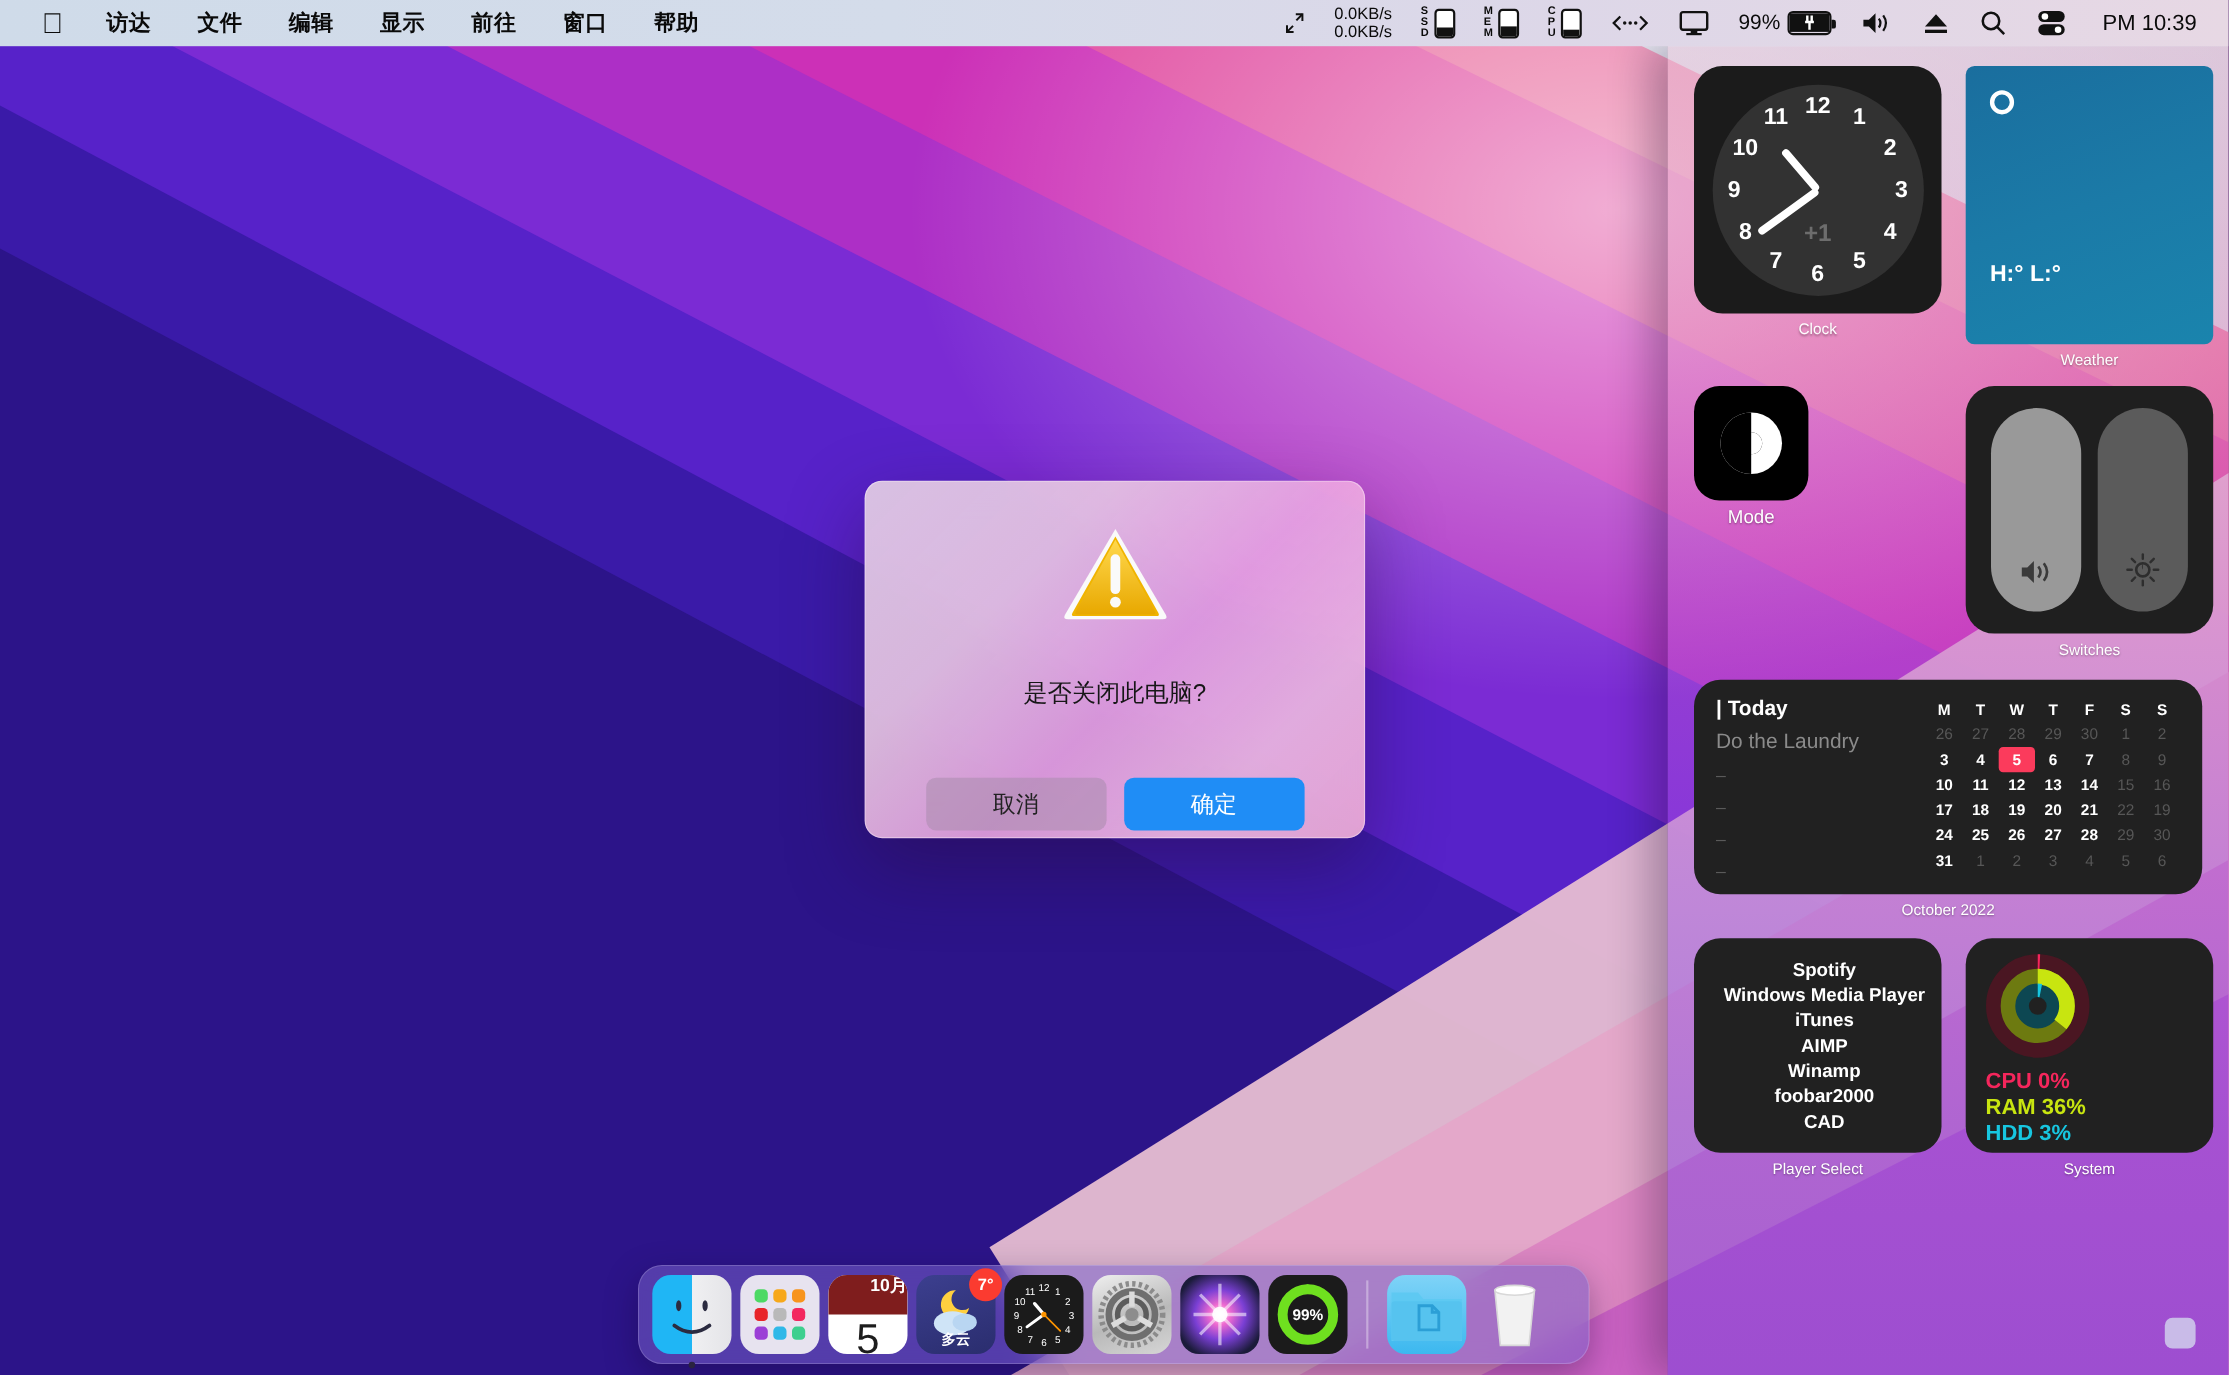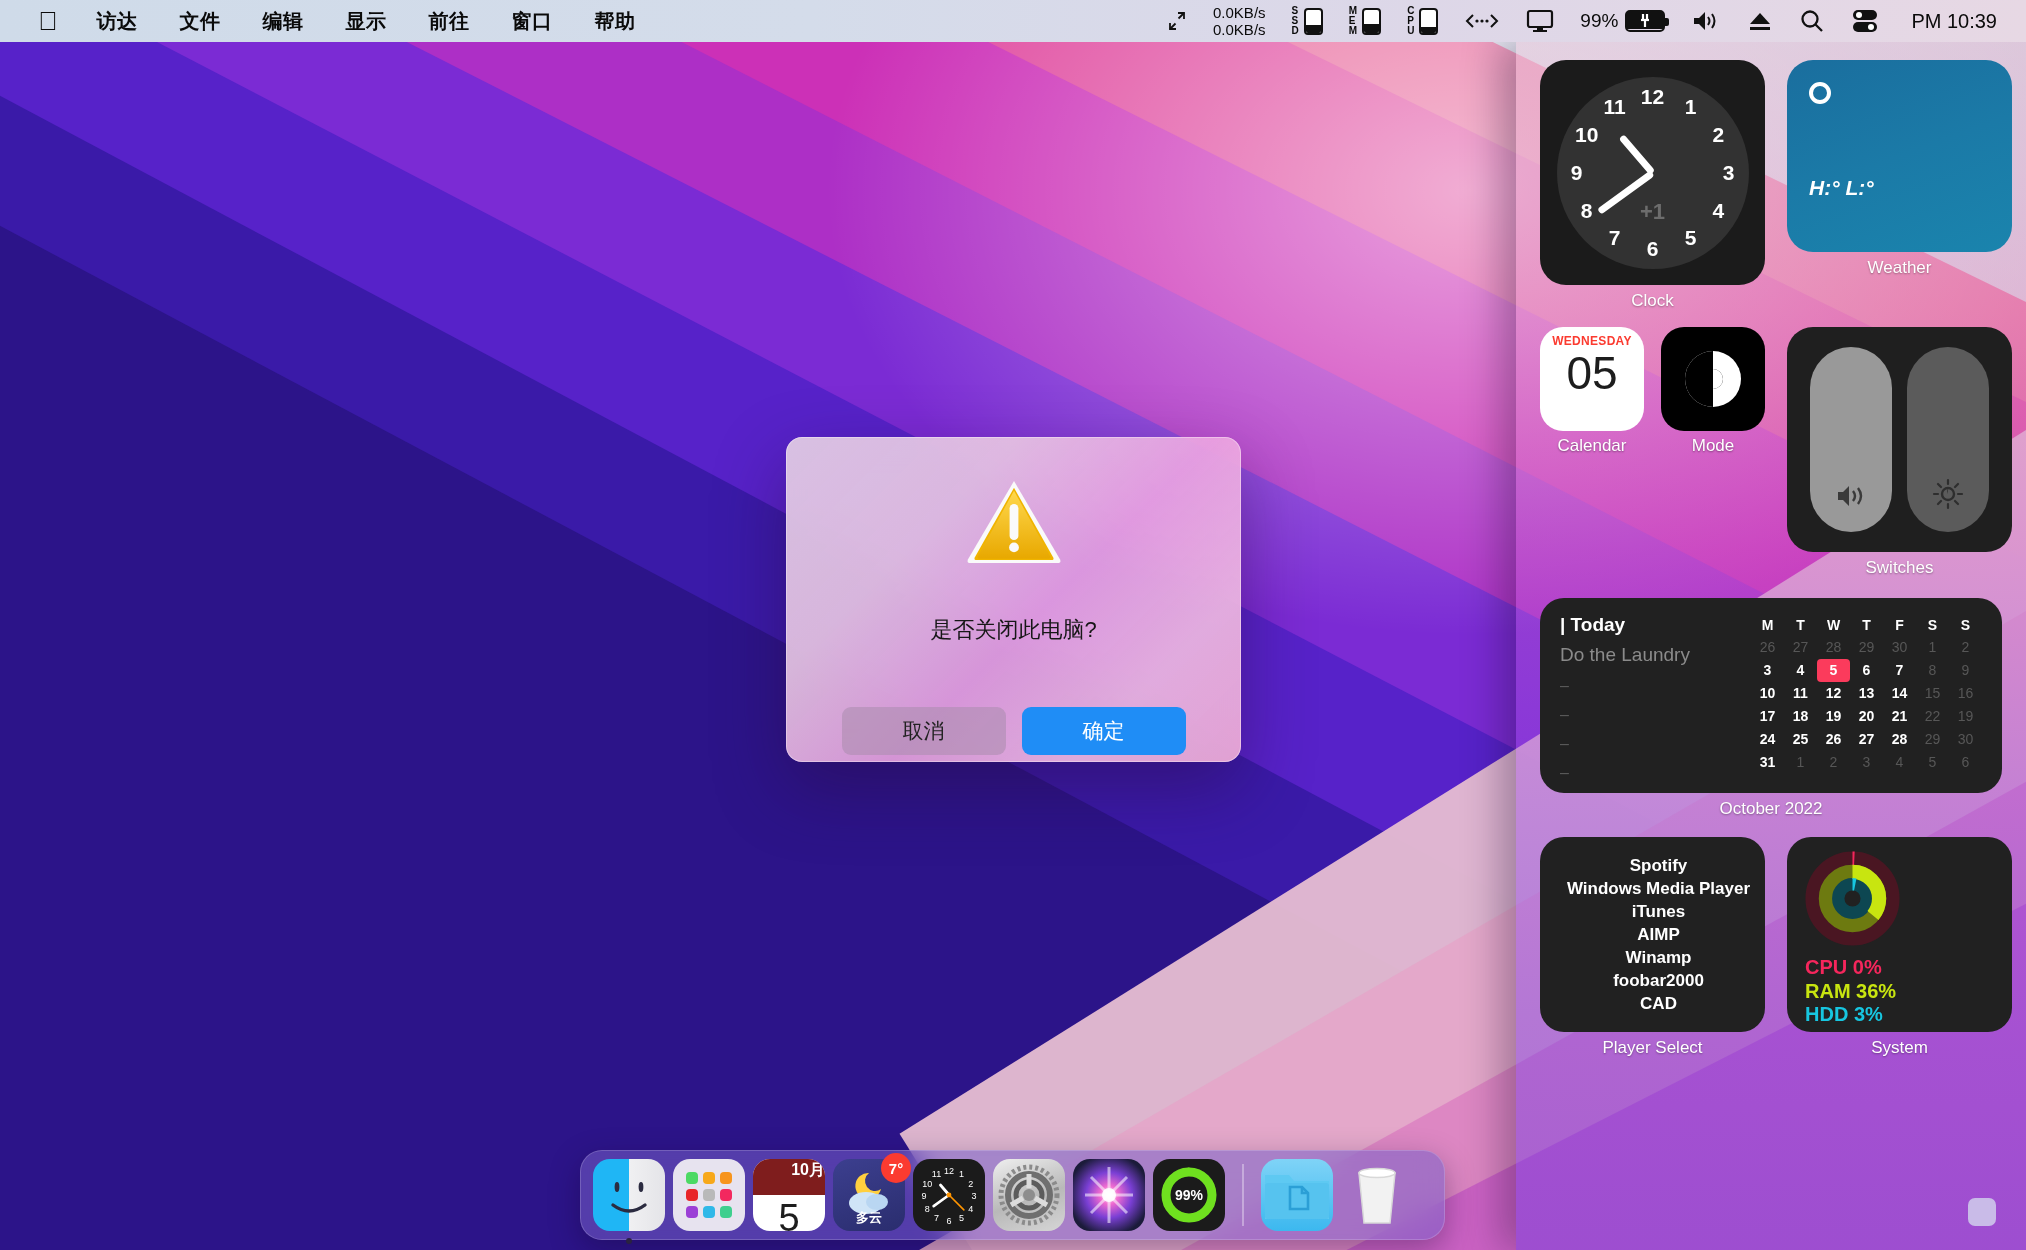--- a/index.html
+++ b/index.html
@@ -84,33 +84,33 @@
         rgba(198,96,206,.38) 42%,
         rgba(150,70,226,.40) 62%,
         rgba(124,62,226,.46) 80%,
         rgba(112,58,220,.50) 100%);
     box-shadow:-16px 0 36px rgba(20,5,40,.30);
     padding:18px 24px 0 24px;
     display:flex; flex-direction:column; gap:0;
   }
   .wrow{ display:flex; gap:22px; }
   .wcell{ display:flex; flex-direction:column; align-items:center; }
-  .wlabel{ color:#fff; font-size:17px; margin-top:6px; text-shadow:0 1px 2px rgba(0,0,0,.35); }
+  .wlabel{ color:#fff; font-size:14px; margin-top:6px; text-shadow:0 1px 2px rgba(0,0,0,.35); }
 
   
   #clock-widget{ width:225px; height:225px; border-radius:26px; background:#1b1b1b; position:relative; }
   .clockface{ position:absolute; left:50%; top:50%; transform:translate(-50%,-50%);
               width:192px; height:192px; border-radius:50%; background:#323232; }
   .cnum{ position:absolute; color:#fff; font-size:21px; font-weight:700; transform:translate(-50%,-50%); }
   .hand{ position:absolute; background:#fff; border-radius:4px; transform-origin:50% 100%; }
   .plusone{ position:absolute; left:50%; top:64%; transform:translateX(-50%); color:#6d6d6d; font-size:22px; font-weight:700; }
 
   
-  #weather-widget{ width:225px; height:192px; border-radius:26px;
-    background:linear-gradient(160deg,#1a6e9e 0%,#1b7aa7 50%,#1a84ad 100%); position:relative;font-style:italic; }
+  #weather-widget{ width:225px; height:253px; border-radius:8px;
+    background:linear-gradient(160deg,#1a6e9e 0%,#1b7aa7 50%,#1a84ad 100%); position:relative; }
   .w-circ{ position:absolute; left:22px; top:22px; width:22px; height:22px; border:4px solid #fff; border-radius:50%; }
   .w-hl{ position:absolute; left:22px; bottom:52px; color:#fff; font-size:21px; font-weight:600; }
 
   
   .appicon{ width:104px; height:104px; border-radius:23px; position:relative; overflow:hidden; }
   .applabel{ color:#fff; font-size:17px; margin-top:5px; text-shadow:0 1px 2px rgba(0,0,0,.4); }
   #calendar-icon{ background:#fff; display:flex; flex-direction:column; }
   #calendar-icon .cday{ color:#fb3b30; font-size:12px; font-weight:800; text-align:center; margin-top:7px; letter-spacing:.3px;}
   #calendar-icon .cnumber{ color:#1d1d1d; font-size:46px; font-weight:300; text-align:center; line-height:1; margin-top:2px;}
   #steam-icon{ background:linear-gradient(150deg,#2a9fd6 0%,#1b5f92 35%,#1d2b4a 100%); }
@@ -362,27 +362,20 @@
         <div class="w-circ"></div>
         <div class="w-hl">H:° L:°</div>
       </div>
       <div class="wlabel">Weather</div>
     </div>
   </div>
 
   <div class="wrow" style="margin-top:16px">
     <div style="display:grid;grid-template-columns:repeat(2,104px);gap:16px 17px;width:225px">
 
-      <div class="wcell">
-        <div class="appicon" id="calendar-icon">
-          <div class="cday">WEDNESDAY</div>
-          <div class="cnumber">05</div>
-        </div>
-        <div class="applabel">Calendar</div>
-      </div>
 
 
 
       <div class="wcell">
         <div class="appicon" id="mode-icon">
           <svg viewBox="0 0 104 104" width="104" height="104">
             <circle cx="52" cy="52" r="28" fill="#fff"></circle>
             <path d="M52 24 A28 28 0 0 0 52 80 Z" fill="#000"></path>
             <circle cx="52" cy="52" r="10" fill="#000"></circle>
             <path d="M52 42 A10 10 0 0 1 52 62 Z" fill="#fff"></path>

